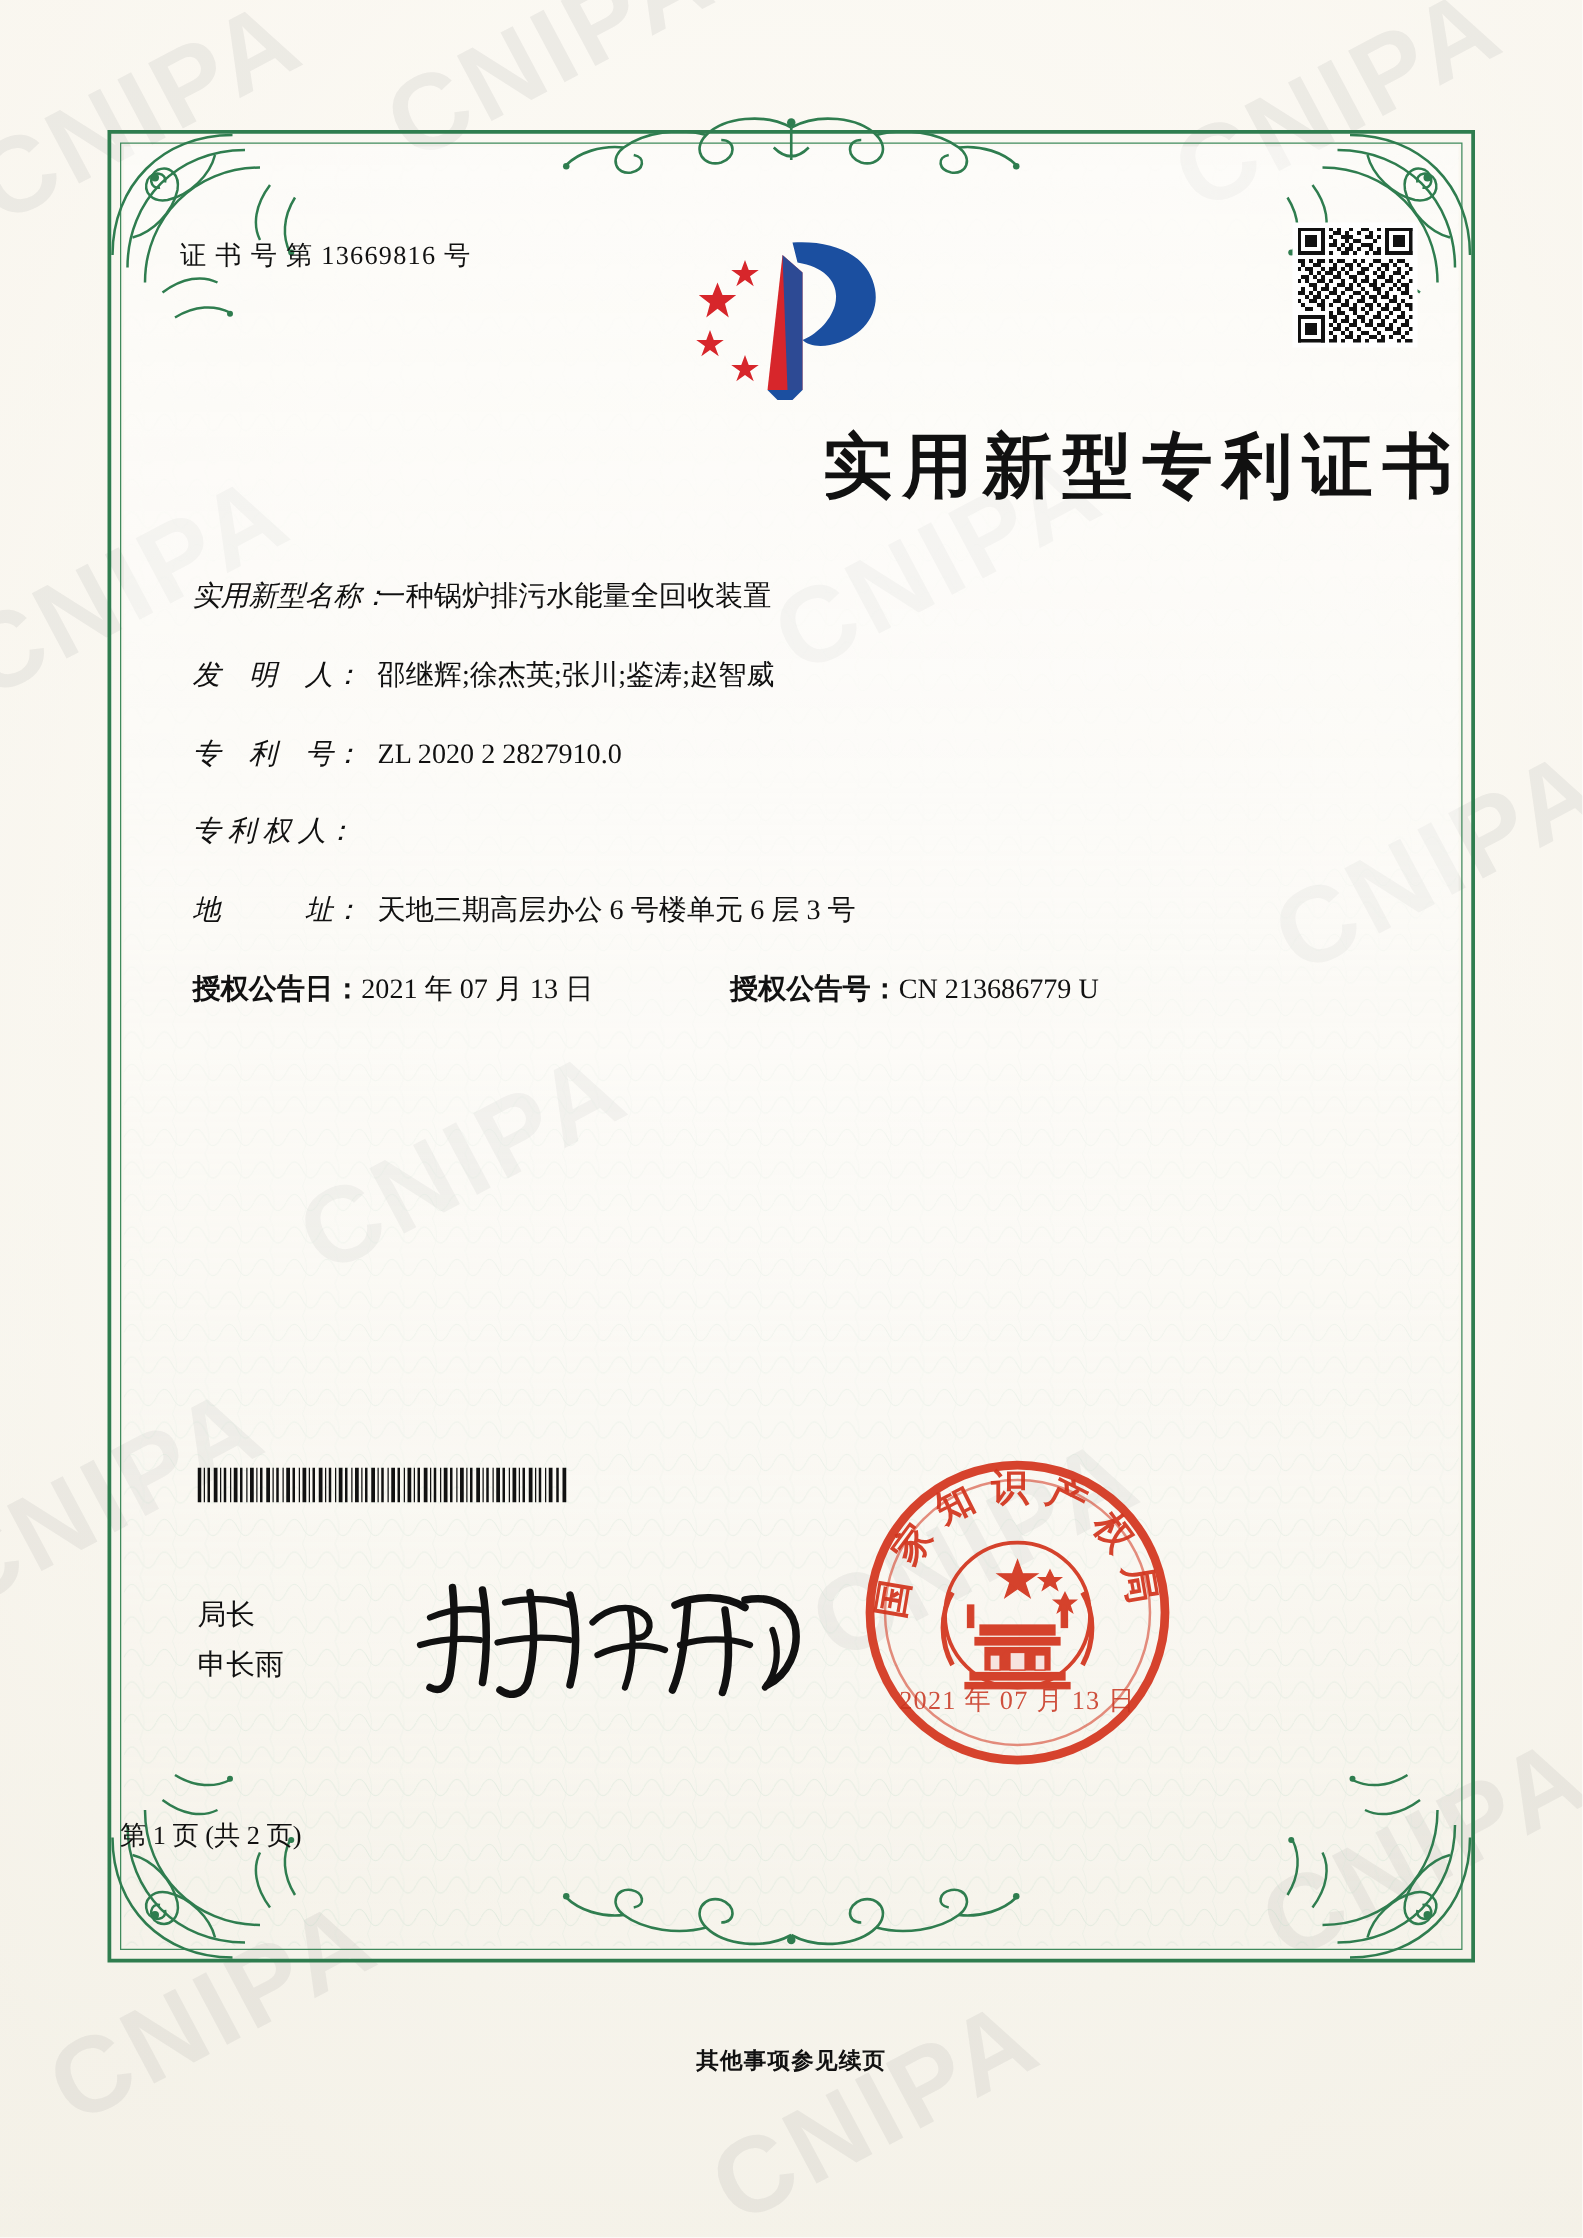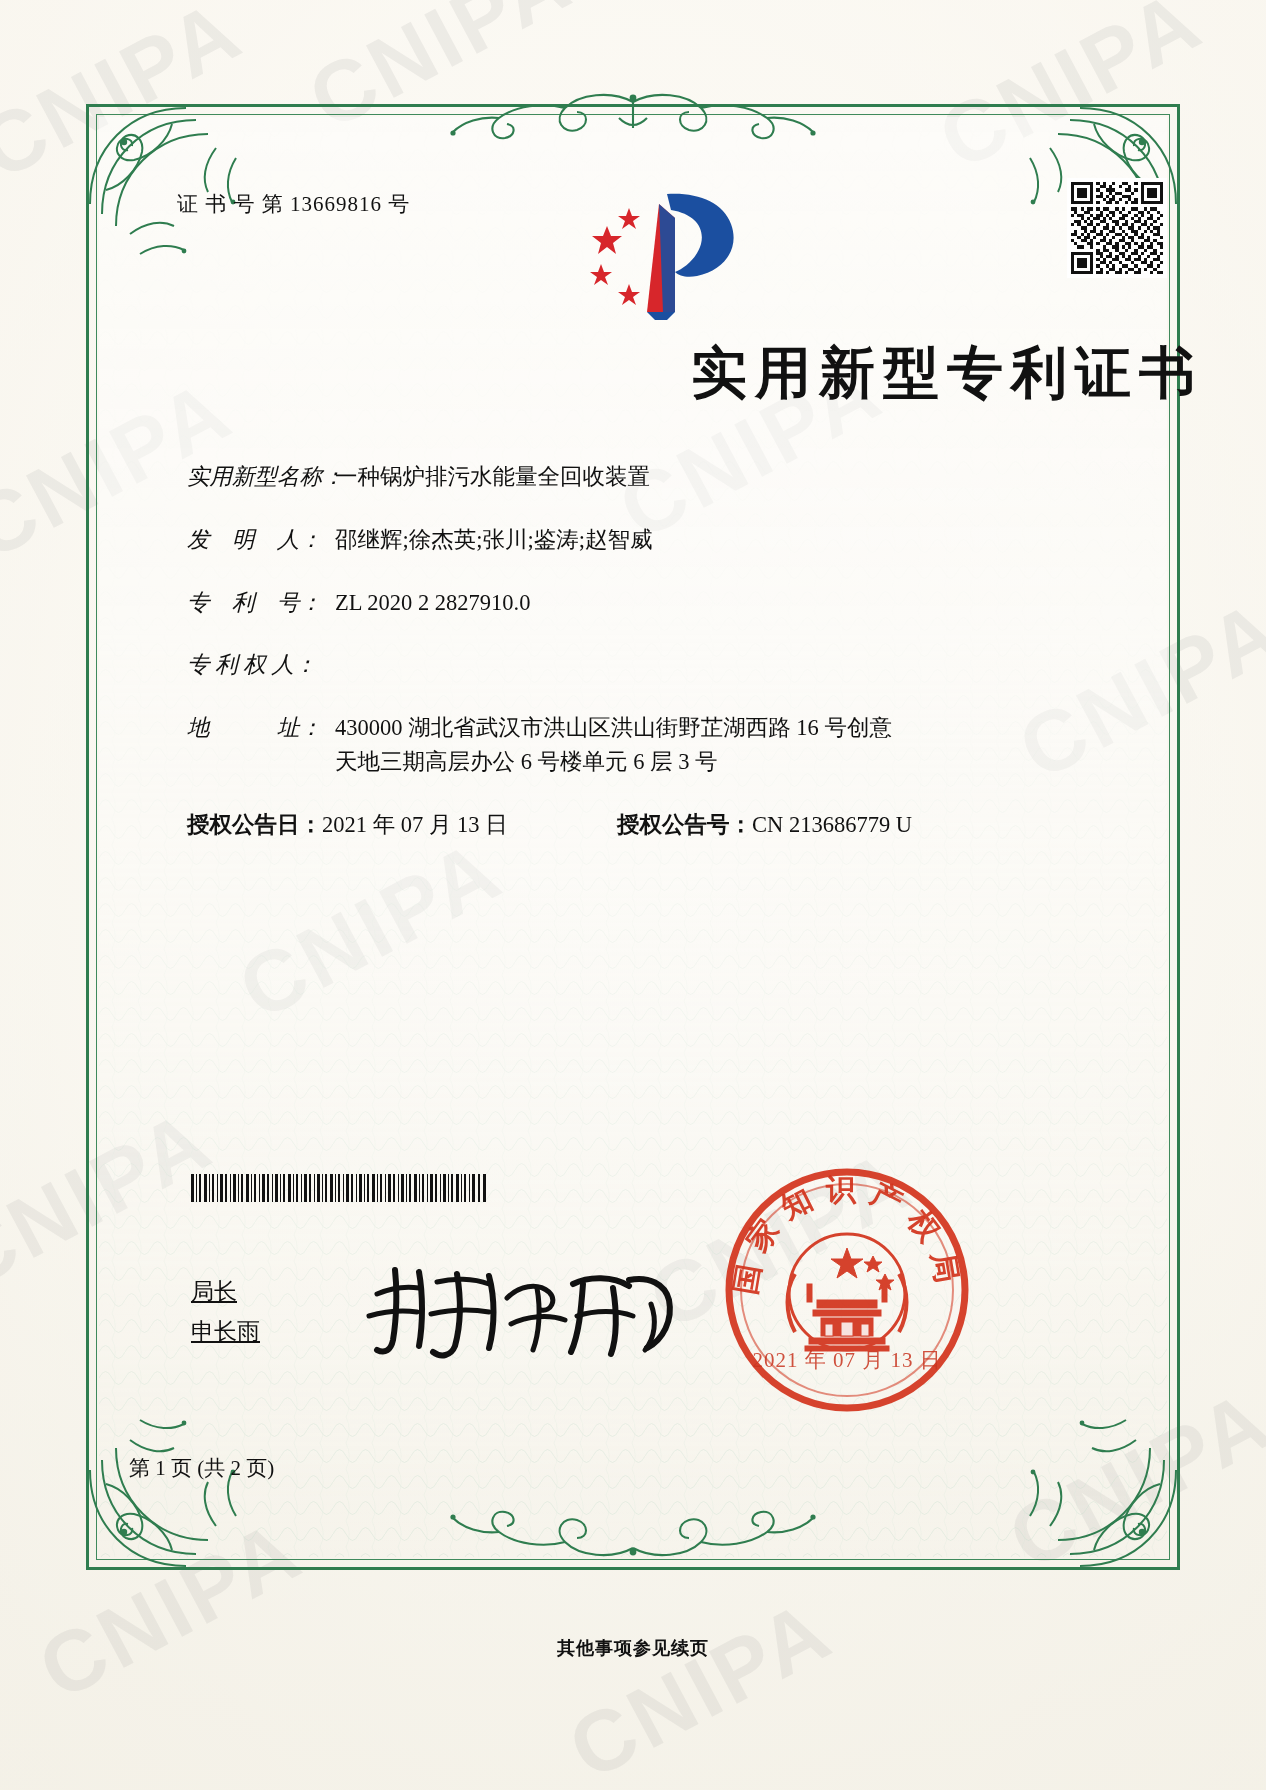--- a/index.html
+++ b/index.html
@@ -80,21 +80,20 @@
     opacity: .5;
   }
 
   
   .content {
     position: absolute;
     left: 96px;
     top: 114px;
     width: 1074px;
     height: 1446px;
-    margin-left: 33px;
   }
 
   .cert-no {
     position: absolute;
     left: 48px;
     top: 76px;
     font-size: 21px;
     letter-spacing: 1px;
     color: #111;
   }
@@ -192,21 +191,20 @@
   }
 
   
   .sig-label {
     position: absolute;
     left: 62px;
     top: 1158px;
     font-size: 23px;
     line-height: 1.75;
     color: #111;
-    text-decoration: underline;
   }
   .sig-script {
     position: absolute;
     left: 232px;
     top: 1140px;
     width: 330px;
     height: 110px;
   }
 
   
@@ -677,21 +675,20 @@
       </div>
 
 
       <div class="field-row">
         <div class="f-label">专 利 权 人：</div>
       </div>
 
       <div class="field-row">
         <div class="f-label">地　　　址：</div>
         <div class="f-value">
-          <span class="line2">430000 湖北省武汉市洪山区洪山街野芷湖西路 16 号创意</span>
           <span class="line2">天地三期高层办公 6 号楼单元 6 层 3 号</span>
         </div>
       </div>
 
       <div class="two-col">
         <div class="col-a">
           <span class="lbl">授权公告日：</span>
           <span>2021 年 07 月 13 日</span>
         </div>
         <div class="col-b">

